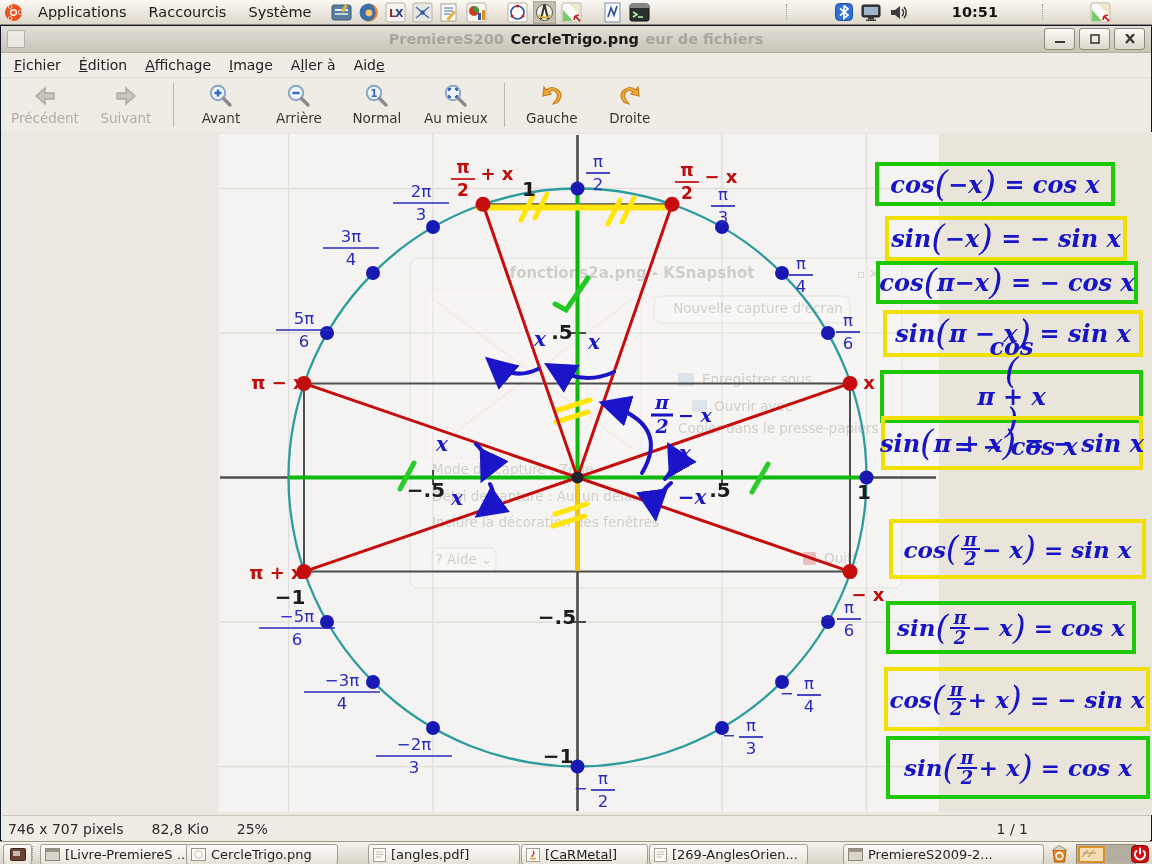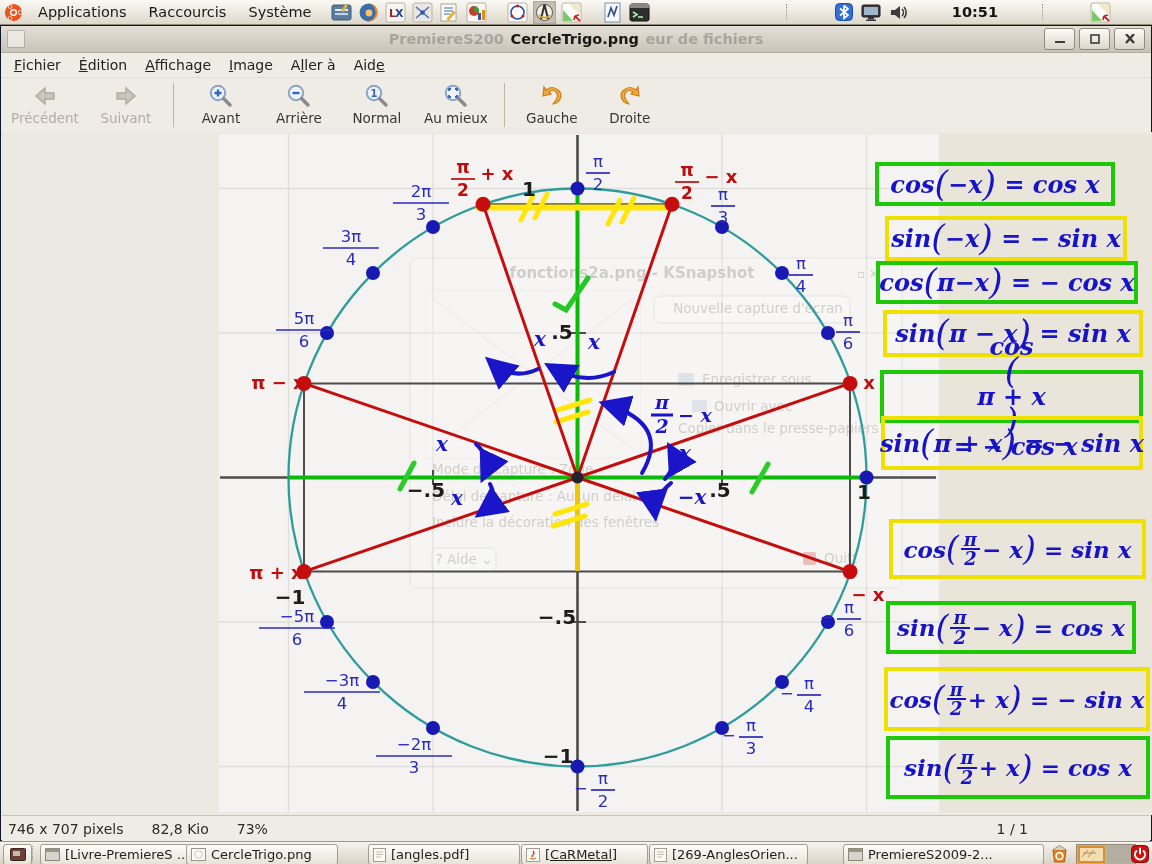--- a/index.html
+++ b/index.html
@@ -617,21 +617,21 @@
             <span class="n">π</span>
             <span class="d">2</span>
           </span> + x<span class="par">)</span>&nbsp;=&nbsp;cos x</div>
       </div>
   </div>
 
   <div id="statusbar">
     <span id="status-left">
       <span>746 x 707 pixels</span>
       <span>82,8 Kio</span>
-      <span>73%</span>
+      <span>25%</span>
     </span>
     <span id="status-page">1 / 1</span>
   </div>
 </div>
 
 <div id="taskbar">
   <span id="deskbtn">
     <svg width="16" height="13">
         <rect x="0.5" y="0.5" width="15" height="12" rx="1" fill="#6b4136" stroke="#3c241d"></rect>
         <rect x="3" y="3" width="7" height="5" fill="#c8b9a8"></rect>

